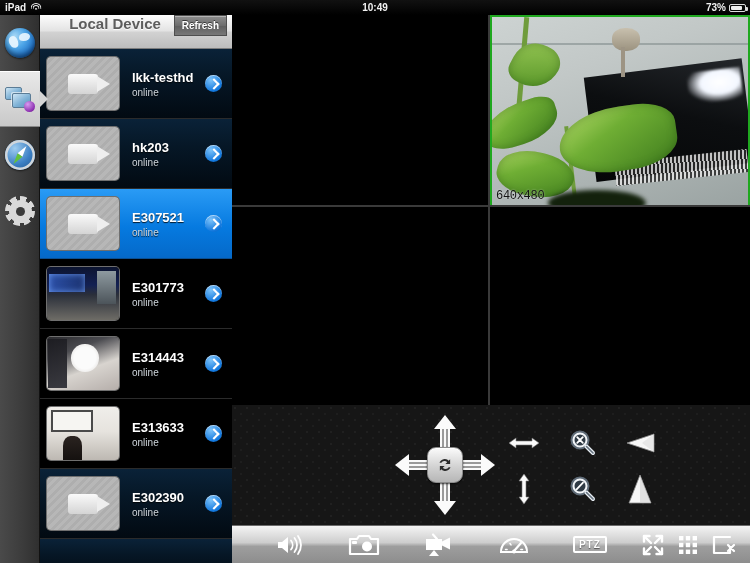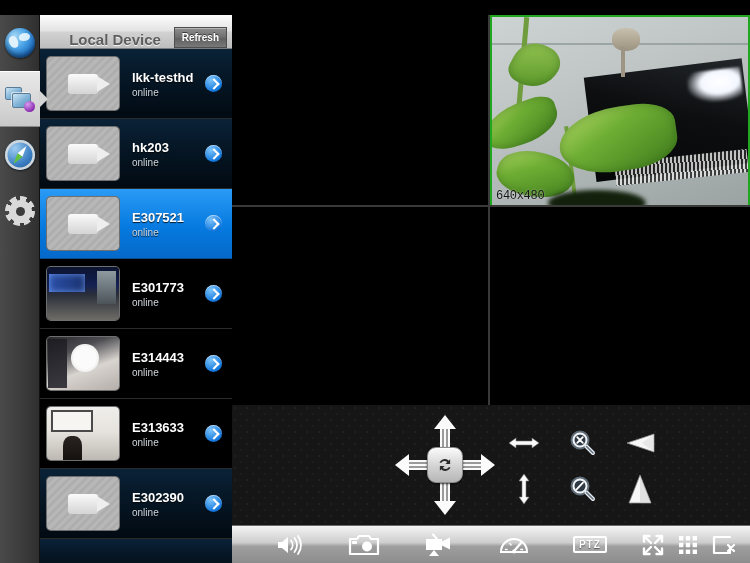--- a/index.html
+++ b/index.html
@@ -74,21 +74,21 @@
       #d9d9d9 50% 58%, transparent 58% 62.5%, #d9d9d9 62.5% 70.5%, transparent 70.5% 75%,
       #d9d9d9 75% 83%, transparent 83% 87.5%, #d9d9d9 87.5% 95.5%, transparent 95.5% 100%); }
   .ico-gear .mid { position:absolute; inset:3.5px; border-radius:50%; background:#d9d9d9; }
   .ico-gear .hole { position:absolute; inset:10.5px; border-radius:50%; background:#3b3b3b; }
 
   
   #device-panel { position:absolute; left:40px; top:15px; width:192px; height:548px;
     background:#000; z-index:20; overflow:hidden; }
   #dp-header { height:34px; position:relative;
     background:linear-gradient(#fdfdfd,#e3e3e3 48%,#d2d2d2 52%,#bdbdbd);
-    border-bottom:1px solid #7d7d7d; display:flex; align-items:flex-end; justify-content:flex-end; padding-right:5px; }
+    border-bottom:1px solid #7d7d7d; display:flex; align-items:flex-start; justify-content:flex-end; padding-right:5px; }
   #dp-title { position:absolute; left:0; right:0; text-align:center; font-size:15px; font-weight:bold;
     color:#5d5d5d; text-shadow:0 1px 0 rgba(255,255,255,.8); padding-right:42px; }
   #refresh-btn { position:relative; z-index:2; font-size:10px; font-weight:bold; color:#fff;
     text-shadow:0 -1px 0 rgba(0,0,0,.55); padding:4px 7px; border-radius:0;
     background:linear-gradient(#8e8e8e,#6d6d6d 50%,#5e5e5e 51%,#787878);
     border:1px solid #4e4e4e; box-shadow:inset 0 1px 0 rgba(255,255,255,.35); }
 
   #dev-list { height:474px; position:relative; }
   .dev-row { height:70px; display:flex; align-items:center; padding:0 6px 0 6px;
     border-bottom:1px solid #2b2b2b; position:relative;
@@ -244,20 +244,37 @@
   .ptz-badge { font-size:10px; font-weight:bold; color:#fff; letter-spacing:1px;
     border:2px solid #fff; border-radius:2px; padding:1px 4px; text-shadow:0 1px 1px rgba(0,0,0,.5);
     background:rgba(255,255,255,.12); }
   svg { display:block; }
 </style>
 </head>
 <body>
 
 <div id="app">
 
+  <div id="statusbar">
+    <div class="sb-left">
+      <span>iPad</span>
+      <span class="wifi-ico">
+          <i></i>
+          <i></i>
+          <i></i>
+        </span>
+    </div>
+    <div class="sb-center">10:49</div>
+    <div class="sb-right">
+      <span>73%</span>
+      <span class="batt">
+          <i></i>
+        </span>
+    </div>
+  </div>
 
   <div id="rail">
     <div class="rail-btn">
       <span class="ico-globe"></span>
     </div>
     <div class="rail-btn sel">
       <span class="ico-screens">
         <span class="w1"></span>
           <span class="w2"></span>
           <span class="dot"></span>

